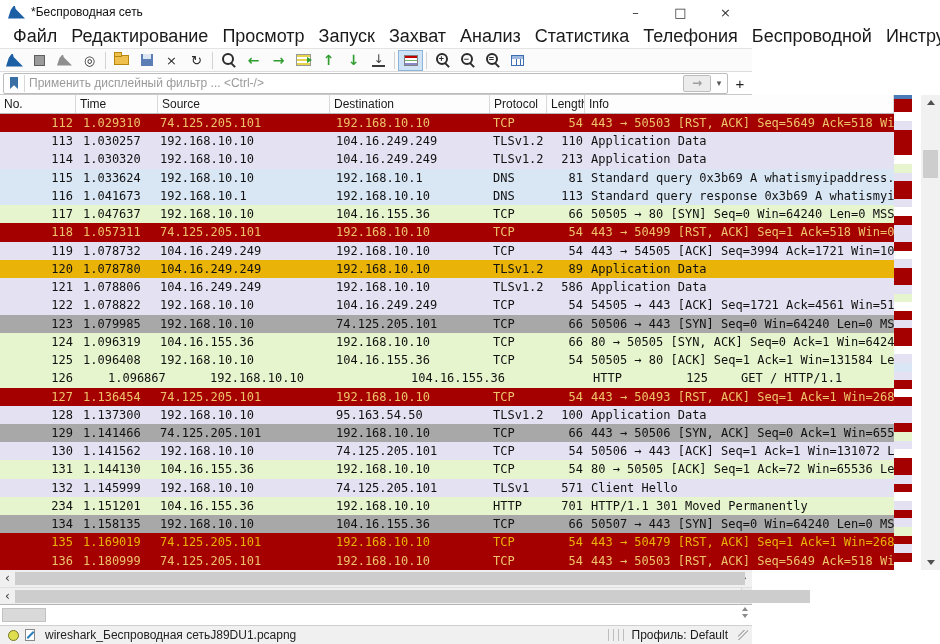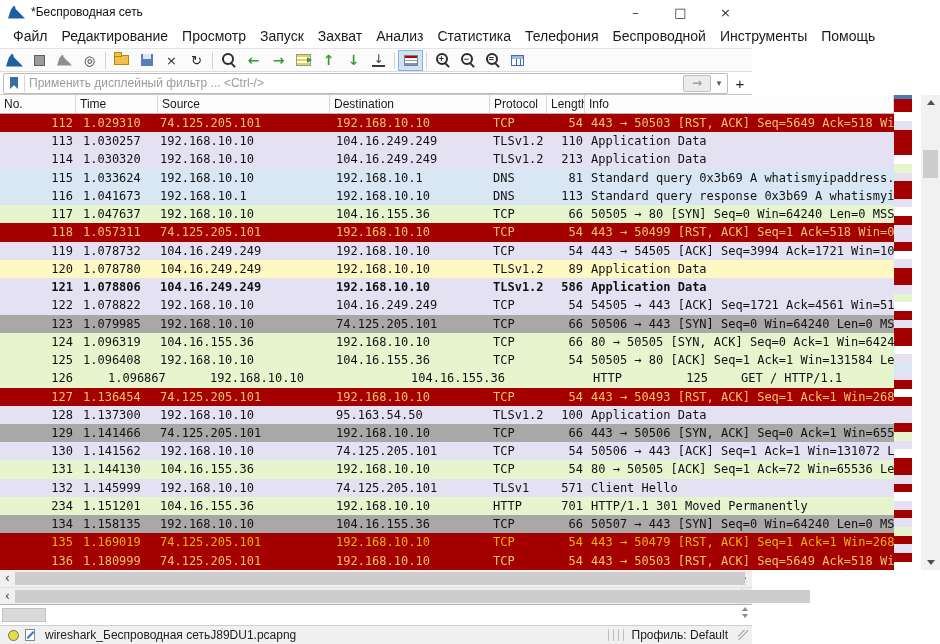--- a/index.html
+++ b/index.html
@@ -8,21 +8,21 @@
 
   
   .titlebar{height:24px;display:flex;align-items:center;background:#ffffff;padding:0 4px;flex:0 0 auto;}
   .titlebar .fin{margin:0 6px 0 4px;}
   .title-text{font-size:12px;color:#111;}
   .win-controls{margin-left:auto;display:flex;}
   .win-btn{width:45px;height:22px;display:flex;align-items:center;justify-content:center;font-size:13px;color:#333;font-family:"DejaVu Sans",sans-serif;}
 
   
   .menubar{height:24px;display:flex;align-items:center;background:#fff;padding:0 6px;flex:0 0 auto;}
-  .menu-item{font-size:14px;color:#1a1a1a;padding:3px 7px;white-space:nowrap;}
+  .menu-item{font-size:18px;color:#1a1a1a;padding:3px 7px;white-space:nowrap;}
 
   
   .toolbar{height:24px;display:flex;align-items:center;background:#fbfbfb;border-top:1px solid #e4e4e4;border-bottom:1px solid #dcdcdc;padding:0 2px;flex:0 0 auto;box-sizing:border-box;}
   .tbtn{width:25px;height:21px;display:flex;align-items:center;justify-content:center;border:1px solid transparent;box-sizing:border-box;}
   .tbtn.active{background:#cfe3f6;border-color:#8cb4d9;}
   .tsep{width:1px;height:17px;background:#d2d2d2;margin:0 3px;}
   .glyph{font-size:13px;line-height:1;color:#2c2c2c;font-family:"DejaVu Sans",sans-serif;}
   .glyph.green{color:#2f9e2f;font-weight:bold;font-size:14px;}
   .fin{width:17px;height:13px;background:#1c5fa5;clip-path:polygon(0 100%,16% 34%,30% 8%,40% 0,45% 26%,58% 44%,100% 100%);}
   .fin.g{background:#8f8f8f;width:15px;height:11px;}
@@ -309,30 +309,30 @@
           </div>
           <div class="row" style="background: rgb(228, 226, 242); color: rgb(17, 17, 17);">
             <div class="cell c-no">119</div>
             <div class="cell c-time">1.078732</div>
             <div class="cell c-src">104.16.249.249</div>
             <div class="cell c-dst">192.168.10.10</div>
             <div class="cell c-proto">TCP</div>
             <div class="cell c-len">54</div>
             <div class="cell c-info">443 → 54505 [ACK] Seq=3994 Ack=1721 Win=1050 Len=0</div>
           </div>
-          <div class="row" style="background: #fef9c3; color: rgb(17, 17, 17);">
+          <div class="row" style="background: #eab308; color: rgb(17, 17, 17);">
             <div class="cell c-no">120</div>
             <div class="cell c-time">1.078780</div>
             <div class="cell c-src">104.16.249.249</div>
             <div class="cell c-dst">192.168.10.10</div>
             <div class="cell c-proto">TLSv1.2</div>
             <div class="cell c-len">89</div>
             <div class="cell c-info">Application Data</div>
           </div>
-          <div class="row" style="background: rgb(228, 226, 242); color: rgb(17, 17, 17); font-weight: bold;">
+          <div class="row" style="background: rgb(228, 226, 242); color: rgb(17, 17, 17);">
             <div class="cell c-no">121</div>
             <div class="cell c-time">1.078806</div>
             <div class="cell c-src">104.16.249.249</div>
             <div class="cell c-dst">192.168.10.10</div>
             <div class="cell c-proto">TLSv1.2</div>
             <div class="cell c-len">586</div>
             <div class="cell c-info">Application Data</div>
           </div>
           <div class="row" style="background: rgb(228, 226, 242); color: rgb(17, 17, 17);">
             <div class="cell c-no">122</div>

